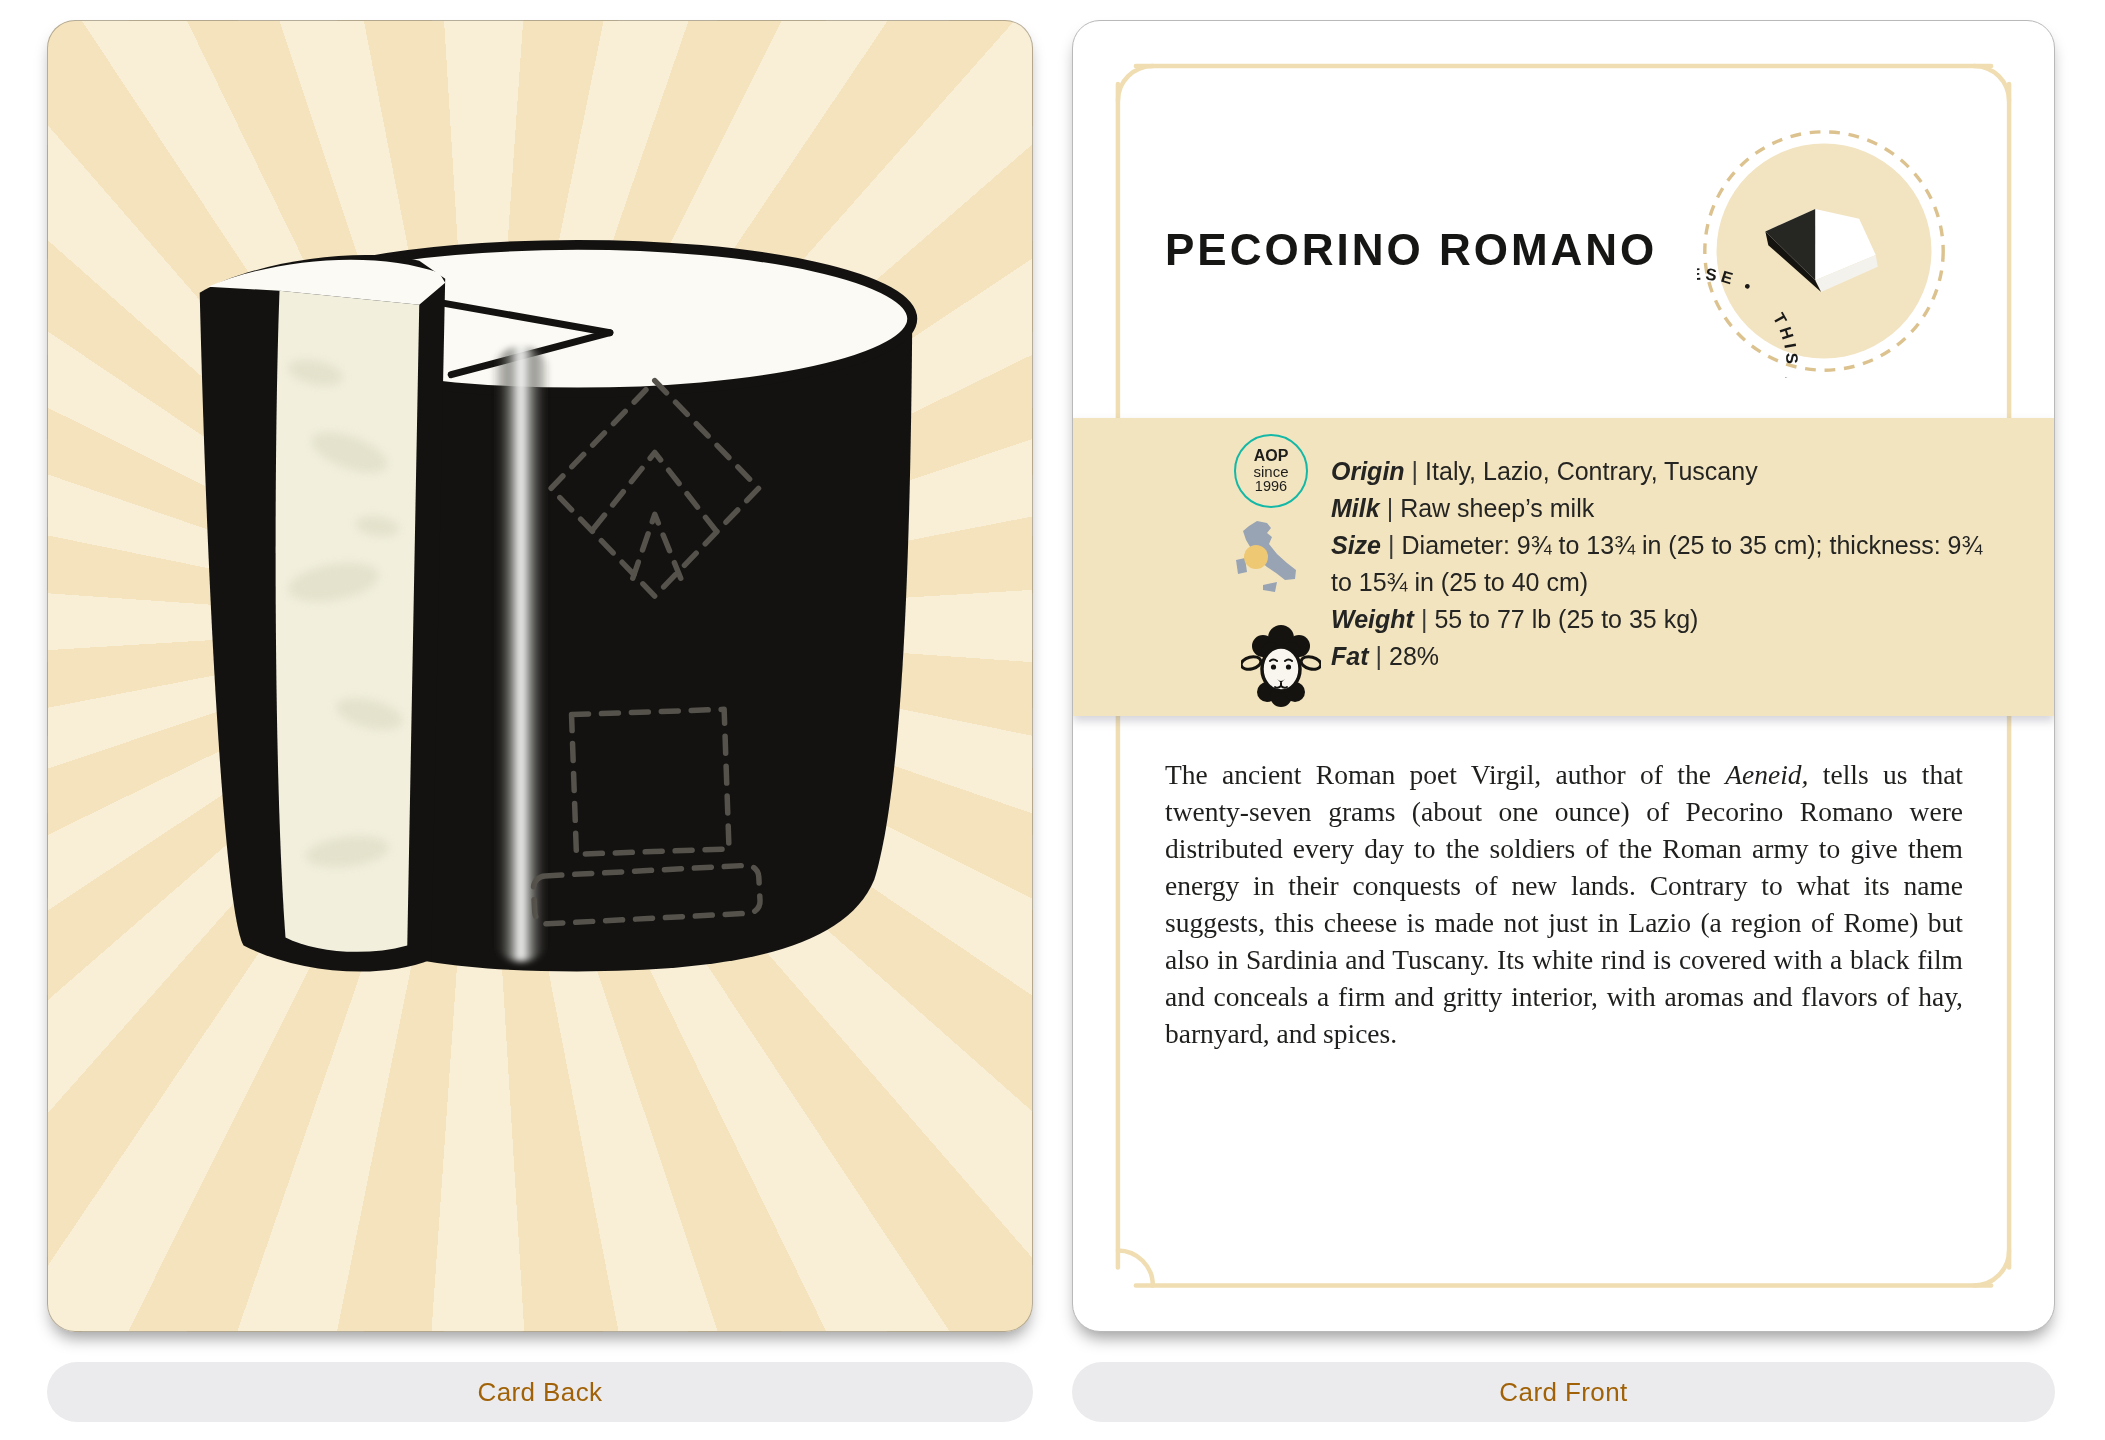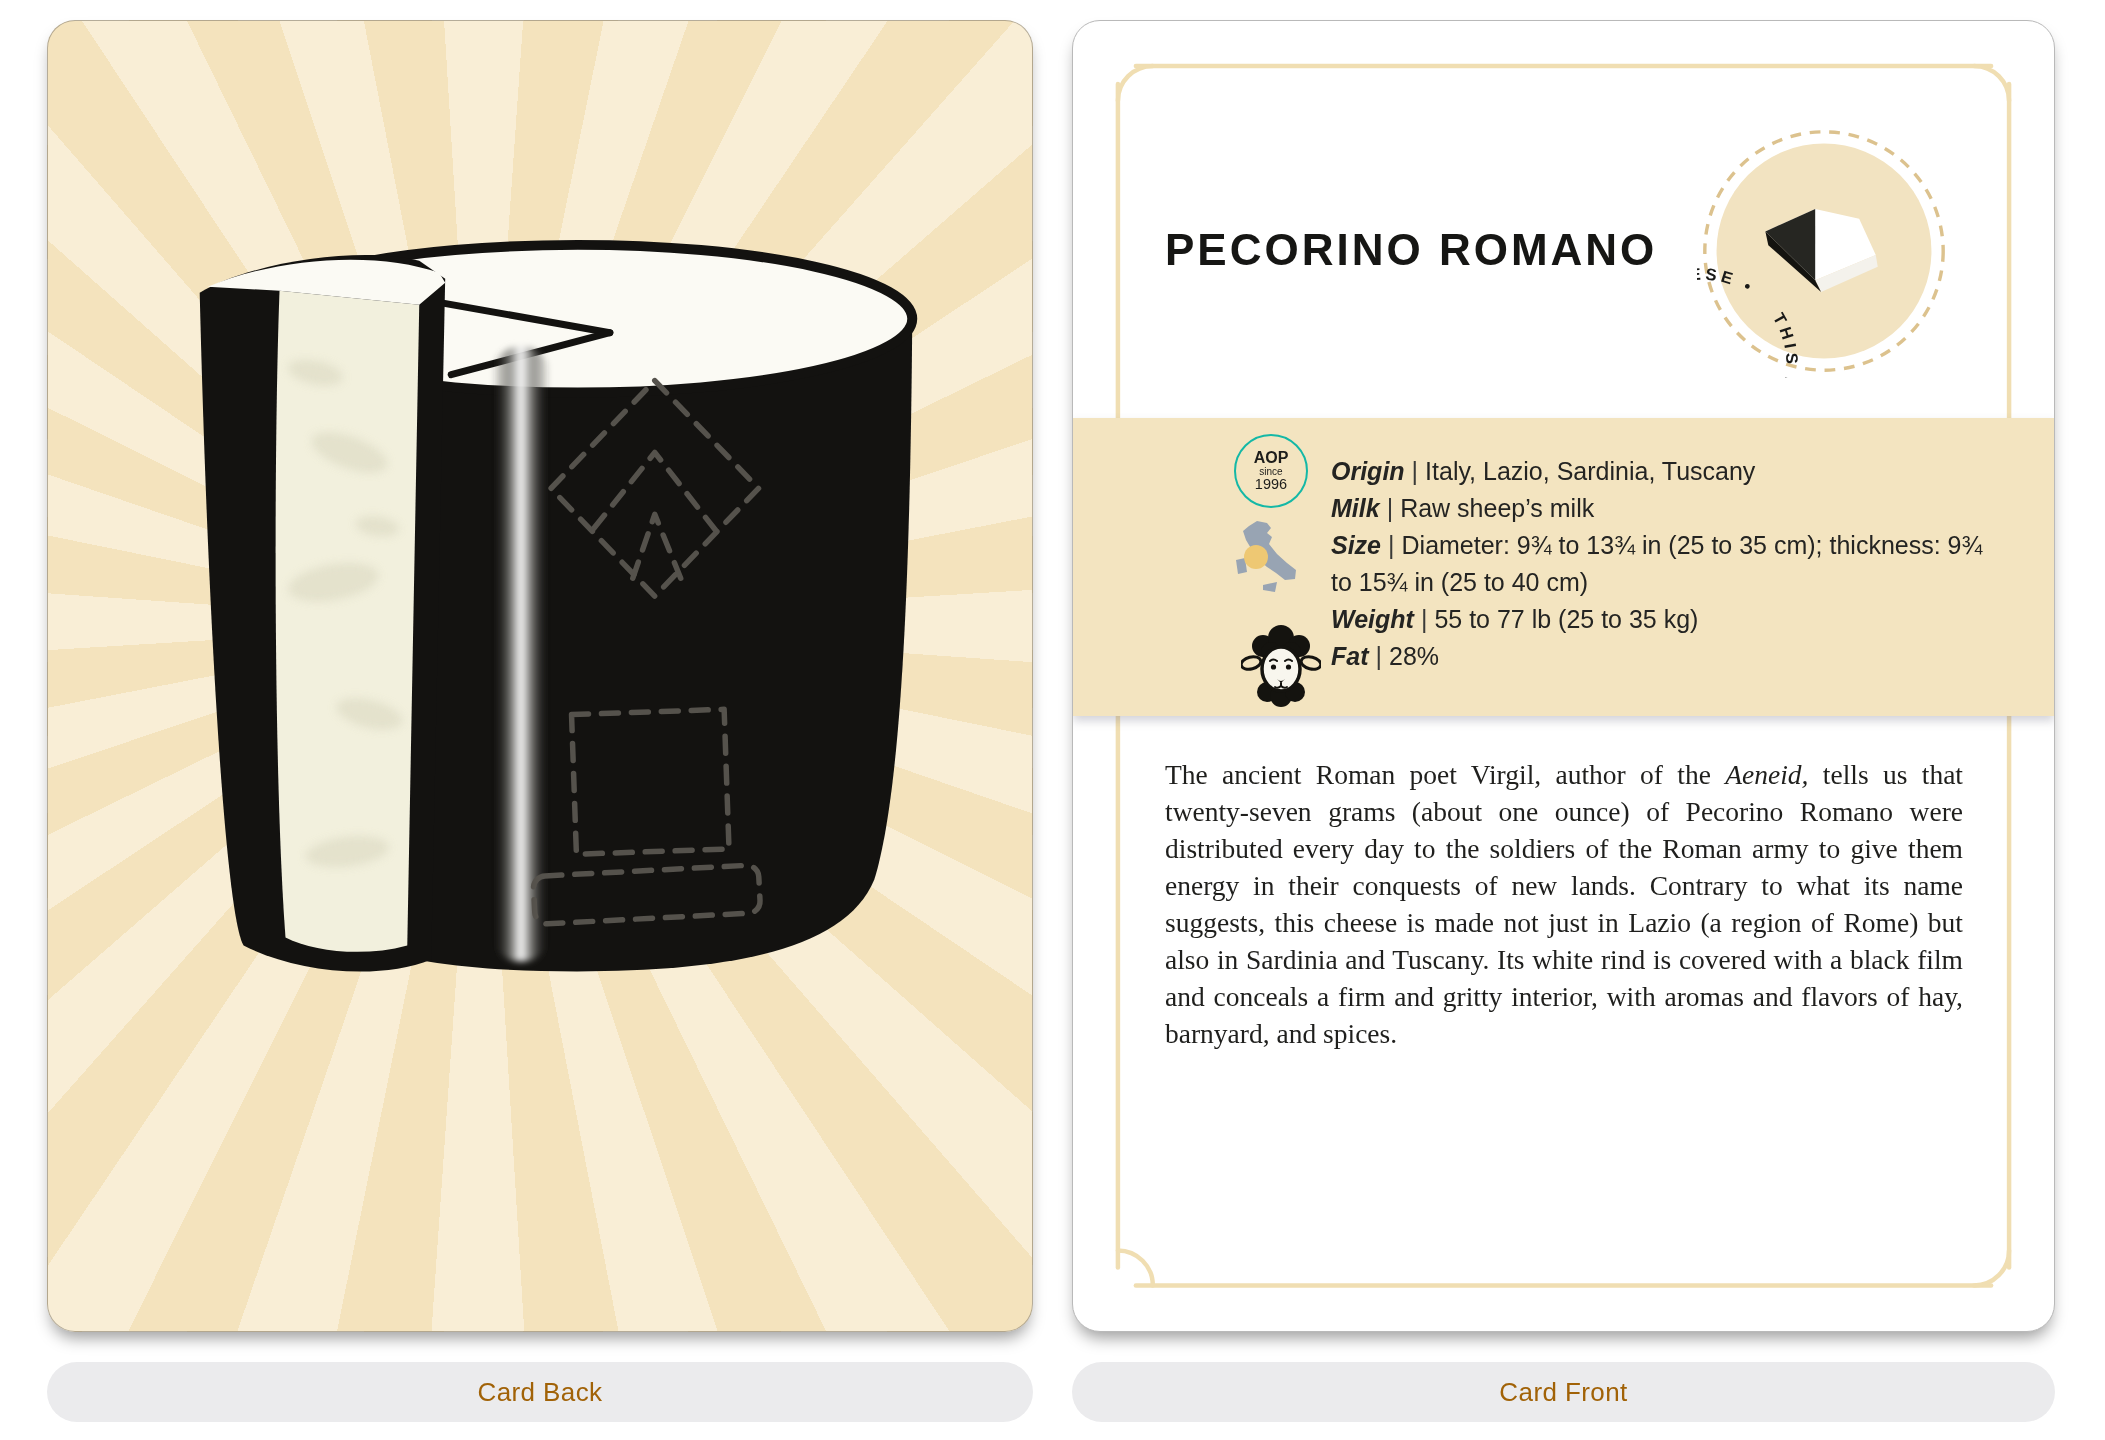--- a/index.html
+++ b/index.html
@@ -24,21 +24,21 @@
   .frame-svg{position:absolute;inset:0;}
   .front-title{position:absolute;left:92px;top:204px;font-size:44px;font-weight:800;
         letter-spacing:3px;color:#161614;white-space:nowrap;}
   .stamp{position:absolute;left:624px;top:103px;width:254px;height:254px;}
   .band{position:absolute;left:0;top:397px;width:100%;height:298px;background:var(--band);
         box-shadow:0 5px 9px rgba(96,96,120,.28);}
   .aop-badge{position:absolute;left:161px;top:413px;width:74px;height:74px;border-radius:50%;
         border:2px solid #14b8a6;display:flex;flex-direction:column;align-items:center;
         justify-content:center;text-align:center;line-height:1.02;}
   .aop-badge .l1{font-size:16px;font-weight:800;}
-  .aop-badge .l2{font-size:10px;}
+  .aop-badge .l2{font-size:15px;}
   .aop-badge .l3{font-size:14.5px;}
   .italy-icon{position:absolute;left:150px;top:497px;width:92px;height:96px;}
   .sheep-icon{position:absolute;left:168px;top:603px;width:80px;height:84px;}
   .info-rows{position:absolute;left:258px;top:432px;width:655px;font-size:25px;line-height:37px;color:#242422;}
   .info-row .lbl{font-weight:700;font-style:italic;}
   .info-row .sep{font-weight:300;color:#3a3a38;padding:0 7px;}
   .front-paragraph{position:absolute;left:92px;top:735px;width:798px;
         font-family:"Liberation Serif",serif;font-size:27.5px;line-height:37px;
         text-align:justify;color:#1f1f1d;}
   .front-paragraph em{}
@@ -173,21 +173,21 @@
       <ellipse cx="40" cy="45" rx="19" ry="22" fill="#f8f6ee" stroke="#14130f" stroke-width="3.5"></ellipse>
       <circle cx="32.5" cy="43" r="2.6" fill="#14130f"></circle>
       <circle cx="47.5" cy="43" r="2.6" fill="#14130f"></circle>
       <path d="M 29,37 q 3.5,-3 7,0 M 44,37 q 3.5,-3 7,0" stroke="#14130f" stroke-width="2" fill="none" stroke-linecap="round"></path>
       <path d="M 36,55 q 4,4 8,0 l -4,4 Z" fill="#14130f"></path>
       <path d="M 40,59 v 3 M 40,62 q -3,3 -6,1 M 40,62 q 3,3 6,1" stroke="#14130f" stroke-width="2" fill="none" stroke-linecap="round"></path>
     </svg>
 
     <div class="info-rows">
       <div class="info-row">
-        <span class="lbl">Origin</span><span class="sep">|</span><span class="val">Italy, Lazio, Sardinia, Tuscany</span>
+        <span class="lbl">Origin</span><span class="sep">|</span><span class="val">Italy, Lazio, Contrary, Tuscany</span>
       </div>
       <div class="info-row">
         <span class="lbl">Milk</span><span class="sep">|</span><span class="val">Raw sheep’s milk</span>
       </div>
       <div class="info-row">
         <span class="lbl">Size</span><span class="sep">|</span><span class="val">Diameter: 9¾ to 13¾ in (25 to 35 cm); thickness: 9¾ to 15¾ in (25 to 40 cm)</span>
       </div>
       <div class="info-row">
         <span class="lbl">Weight</span><span class="sep">|</span><span class="val">55 to 77 lb (25 to 35 kg)</span>
       </div>

